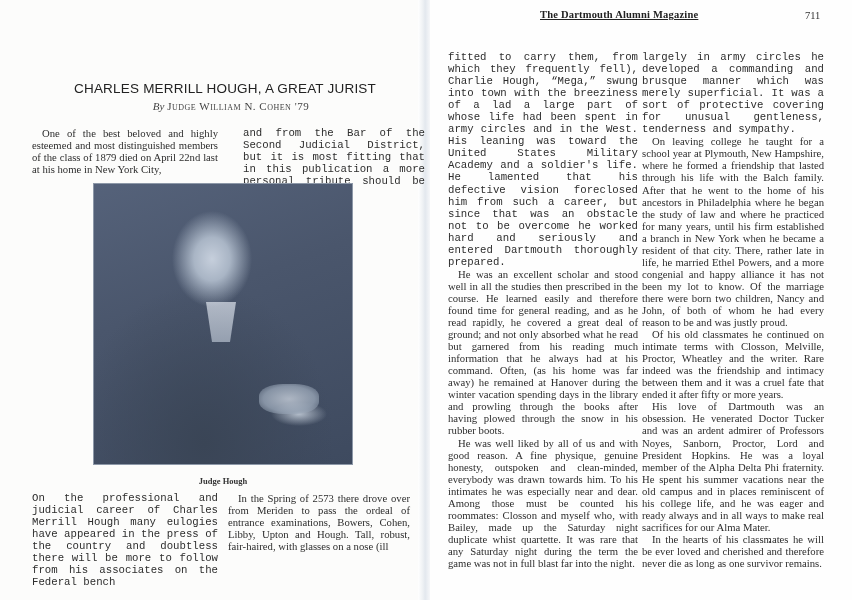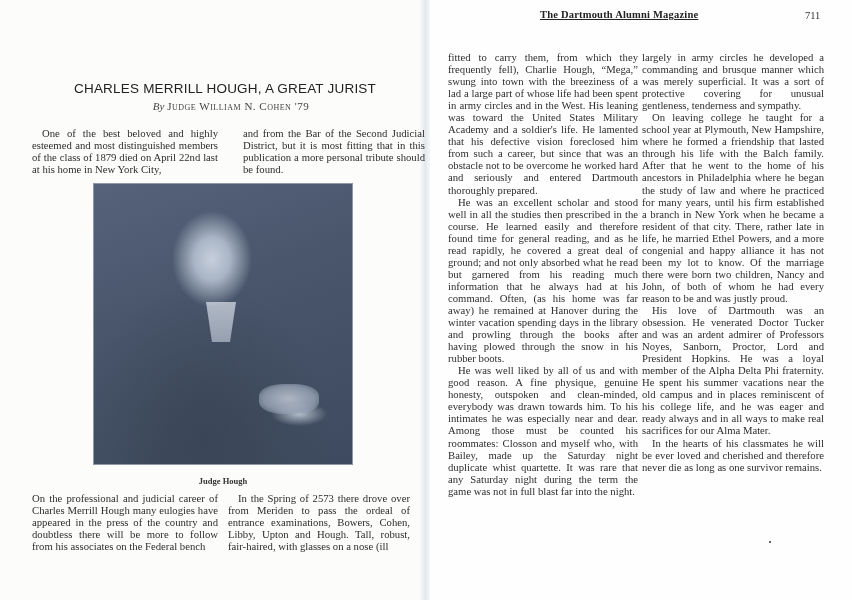--- a/index.html
+++ b/index.html
@@ -30,21 +30,21 @@
   }
   .byline .by { font-style: italic; }
   .byline .sc { font-variant: small-caps; letter-spacing: 0.5px; }
 
   .col {
     position: absolute;
     font-size: 10.7px; line-height: 12.05px;
     text-align: justify; color: #2d2d2d;
   }
   .col p { margin: 0; text-indent: 10px; }
-  .col p.noindent { text-indent: 0; }
+  .col p.noindent { text-indent: 0; font-family: Liberation Mono, monospace; }
 
   .lcol1 { left: 32px; top: 127px; width: 186px; }
   .lcol2 { left: 243px; top: 127px; width: 182px; }
   .lcol3 { left: 32px; top: 492px; width: 186px; }
   .lcol4 { left: 228px; top: 492px; width: 182px; }
 
   .photo {
     position: absolute; left: 93px; top: 183px; width: 258px; height: 280px;
     border: 1px solid #8d98a8;
     background:
@@ -125,16 +125,17 @@
 <div class="page-number">711</div>
 
 <div class="col rcol1" style="top:51px;">
   <p class="noindent">fitted to carry them, from which they frequently fell), Charlie Hough, “Mega,” swung into town with the breeziness of a lad a large part of whose life had been spent in army circles and in the West. His leaning was toward the United States Military Academy and a soldier's life. He lamented that his defective vision foreclosed him from such a career, but since that was an obstacle not to be overcome he worked hard and seriously and entered Dartmouth thoroughly prepared.</p>
   <p>He was an excellent scholar and stood well in all the studies then prescribed in the course. He learned easily and therefore found time for general reading, and as he read rapidly, he covered a great deal of ground; and not only absorbed what he read but garnered from his reading much information that he always had at his command. Often, (as his home was far away) he remained at Hanover during the winter vacation spending days in the library and prowling through the books after having plowed through the snow in his rubber boots.</p>
   <p>He was well liked by all of us and with good reason. A fine physique, genuine honesty, outspoken and clean-minded, everybody was drawn towards him. To his intimates he was especially near and dear. Among those must be counted his roommates: Closson and myself who, with Bailey, made up the Saturday night duplicate whist quartette. It was rare that any Saturday night during the term the game was not in full blast far into the night.</p>
 </div>
 <div class="col rcol2" style="top:51px;">
   <p class="noindent">largely in army circles he developed a commanding and brusque manner which was merely superficial. It was a sort of protective covering for unusual gentleness, tenderness and sympathy.</p>
   <p>On leaving college he taught for a school year at Plymouth, New Hampshire, where he formed a friendship that lasted through his life with the Balch family. After that he went to the home of his ancestors in Philadelphia where he began the study of law and where he practiced for many years, until his firm established a branch in New York when he became a resident of that city. There, rather late in life, he married Ethel Powers, and a more congenial and happy alliance it has not been my lot to know. Of the marriage there were born two children, Nancy and John, of both of whom he had every reason to be and was justly proud.</p>
+  <p>Of his old classmates he continued on intimate terms with Closson, Melville, Proctor, Wheatley and the writer. Rare indeed was the friendship and intimacy between them and it was a cruel fate that ended it after fifty or more years.</p>
   <p>His love of Dartmouth was an obsession. He venerated Doctor Tucker and was an ardent admirer of Professors Noyes, Sanborn, Proctor, Lord and President Hopkins. He was a loyal member of the Alpha Delta Phi fraternity. He spent his summer vacations near the old campus and in places reminiscent of his college life, and he was eager and ready always and in all ways to make real sacrifices for our Alma Mater.</p>
   <p>In the hearts of his classmates he will be ever loved and cherished and therefore never die as long as one survivor remains.</p>
 </div>
 <div class="dot"></div>
 
 </body></html>

